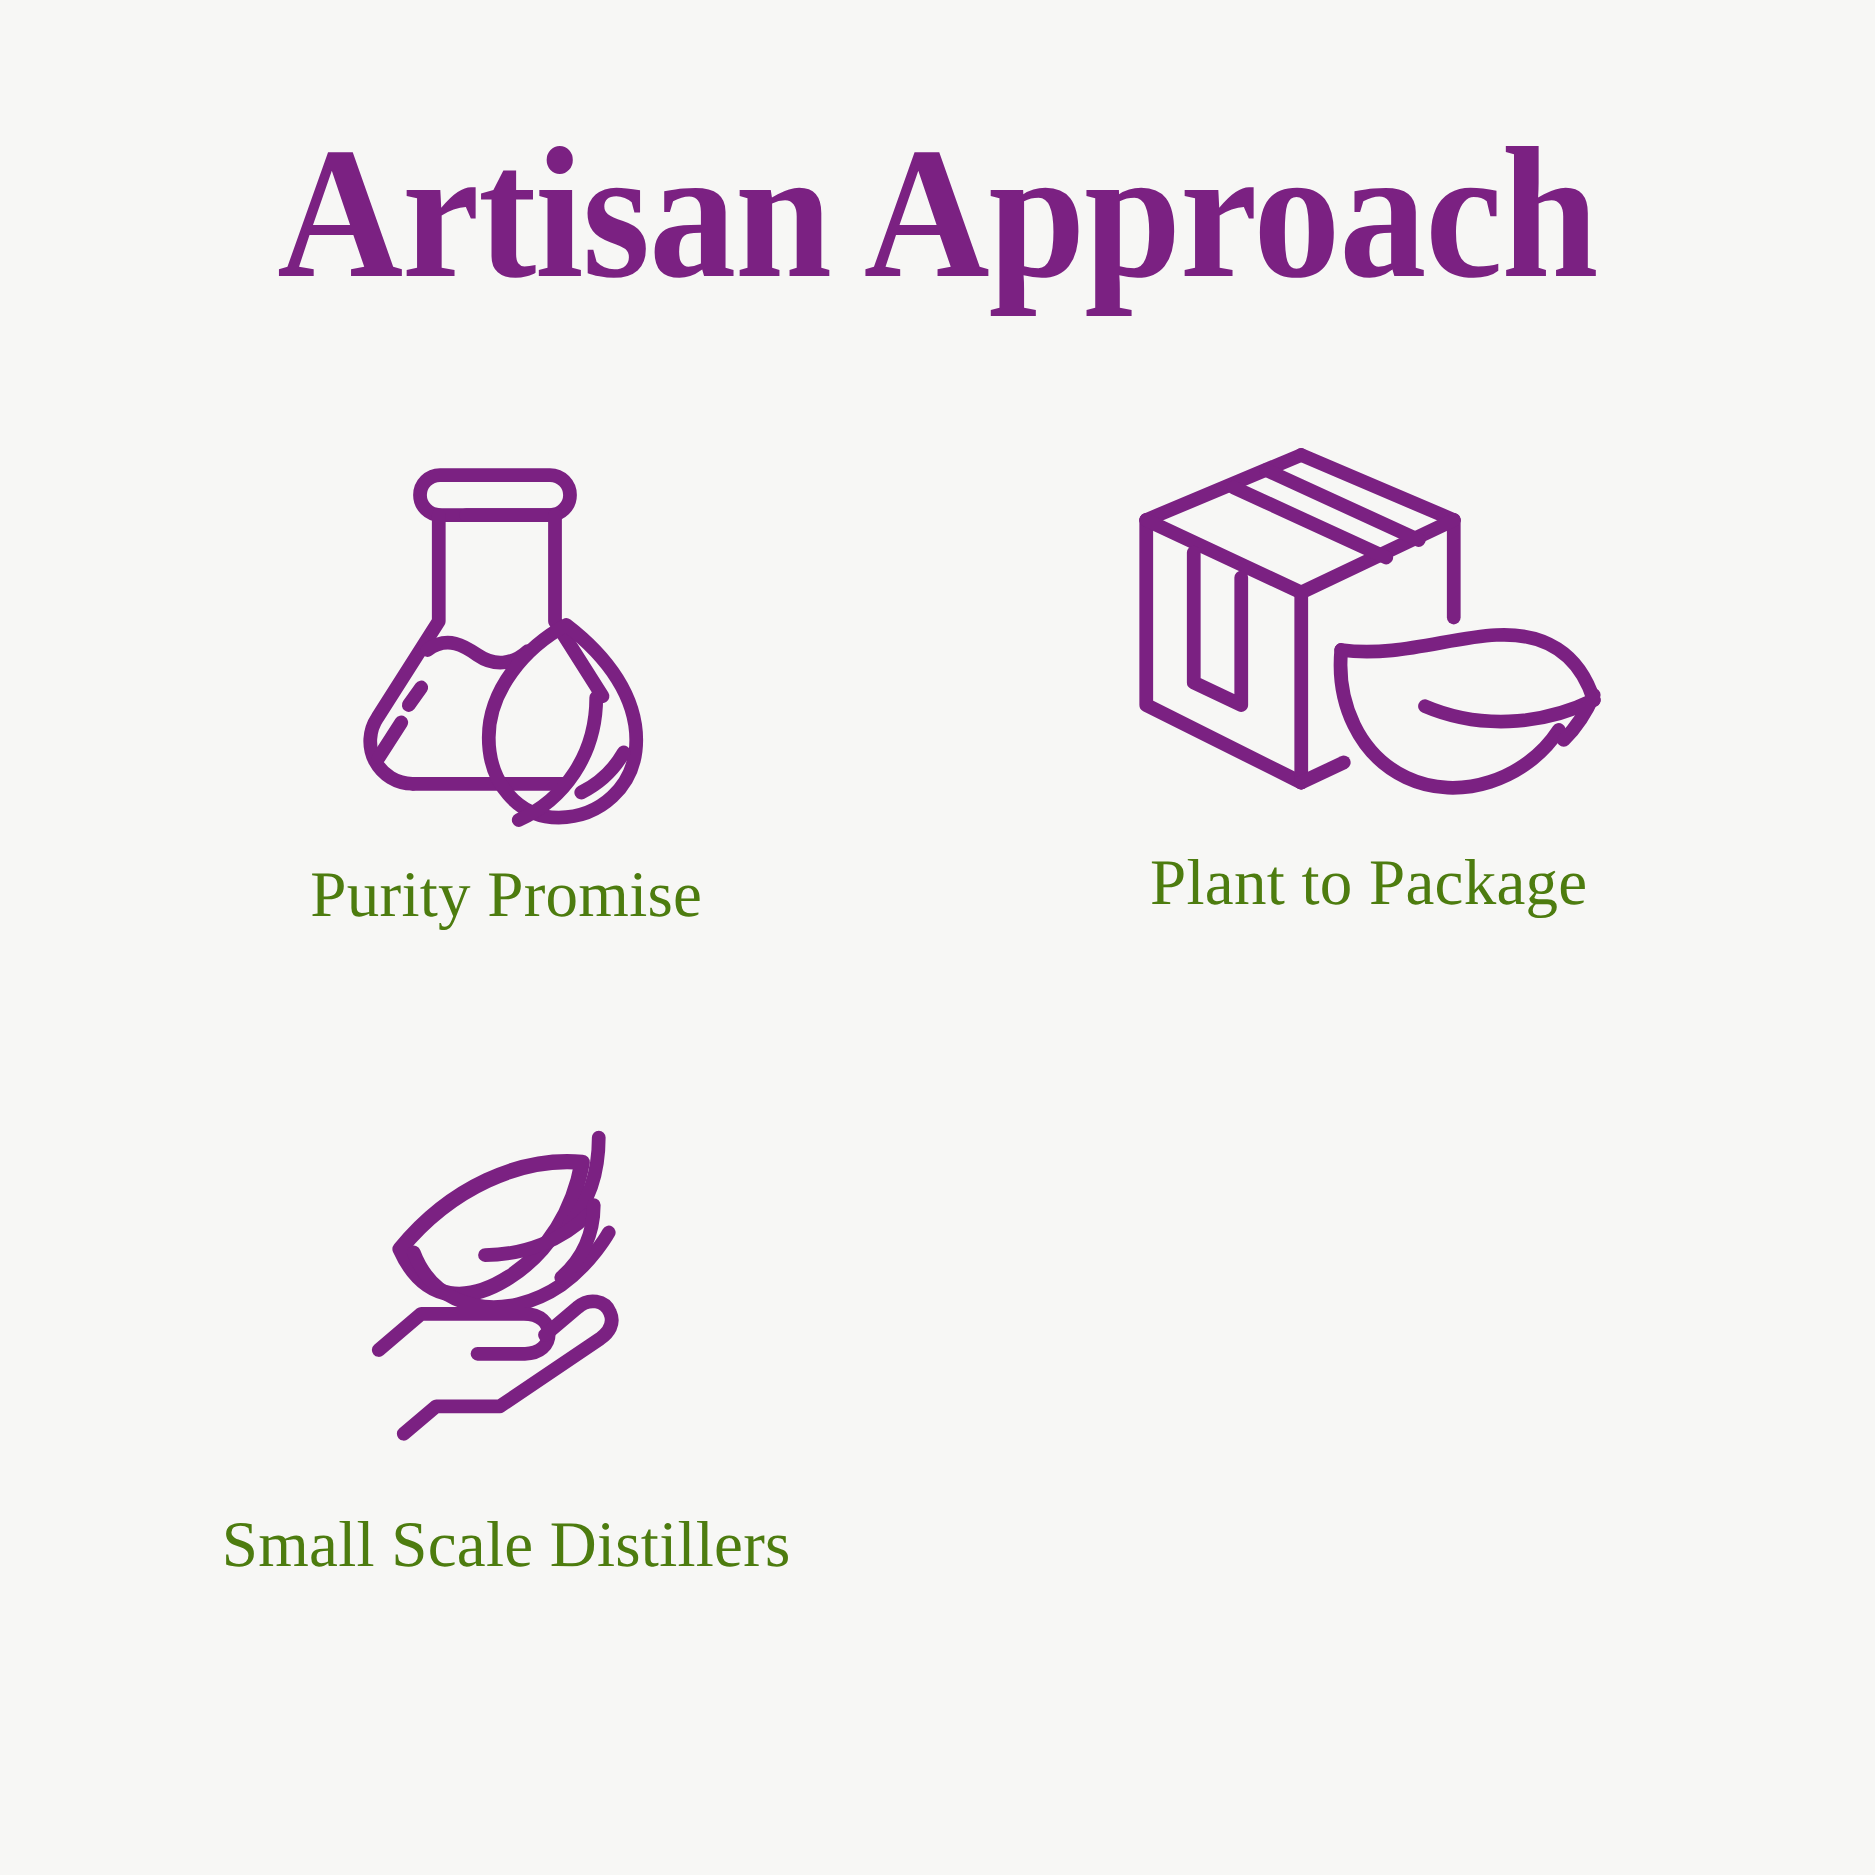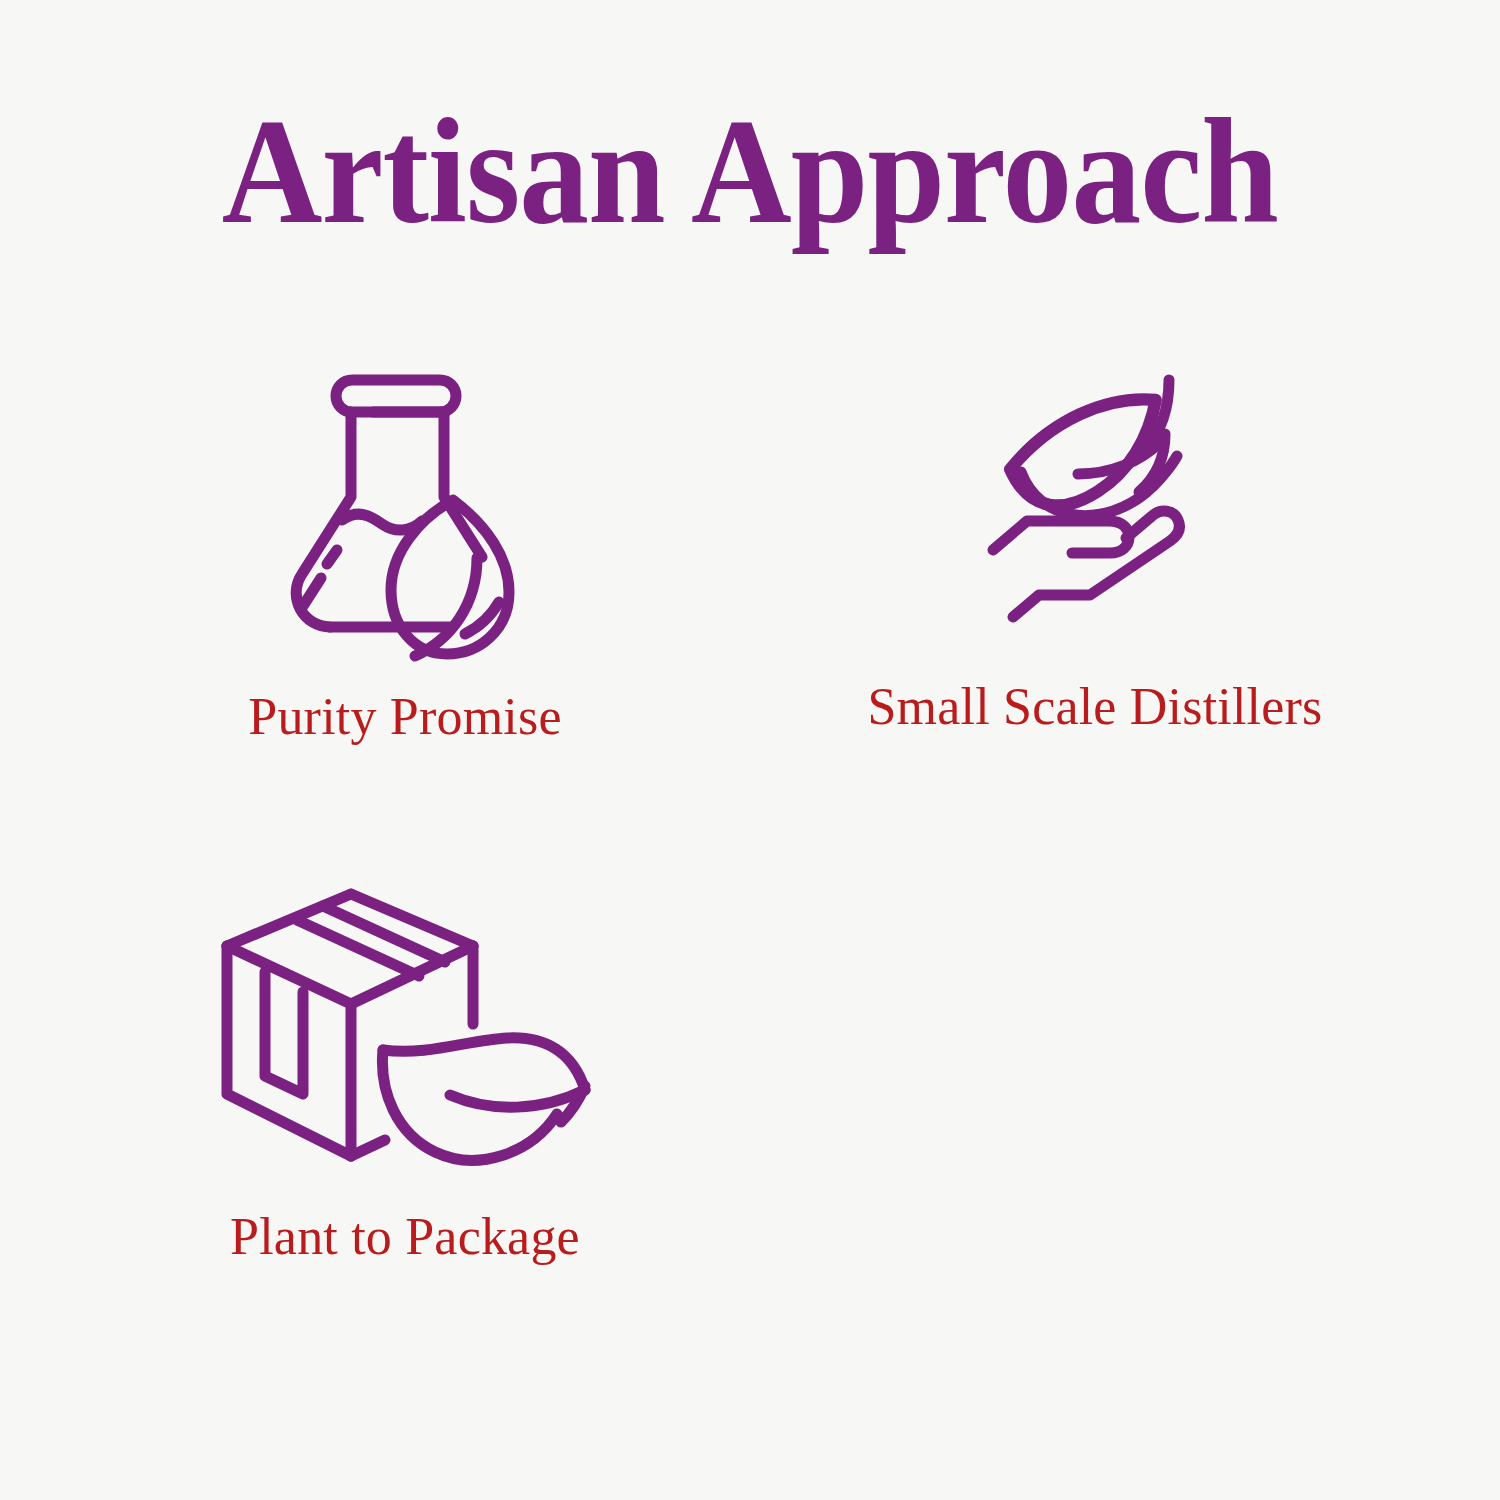--- a/index.html
+++ b/index.html
@@ -68,21 +68,21 @@
     align-items: center;
     justify-content: center;
   }
   .icon-box svg {
     display: block;
     overflow: visible;
   }
   .feat-label {
     margin-top: 36px;
     text-align: center;
-    color: #b91c1c;
+    color: #4d7c0f;
     font-family: "Liberation Serif", "DejaVu Serif", serif;
     font-weight: 400;
     font-size: 52px;
     line-height: 1.18;
     white-space: pre-line;
     letter-spacing: 0.2px;
   }
   .cell.row2 .icon-box { height: 290px; }
   .cell.row2 .feat-label { margin-top: 36px; }
 </style>
@@ -121,38 +121,20 @@
           <path d="M197 200 c0 46 -26 82 -62 98"></path>
           <path d="M185 276 c14 -7 26 -18 34 -32"></path>
         </svg>
       </div>
       <div class="feat-label">Purity Promise</div>
     </div>
 
 
     <div class="cell row2">
       <div class="icon-box">
-        <svg width="228" height="262" viewBox="0 0 228 262" fill="none" stroke="#7b2182" stroke-width="11" stroke-linecap="round" stroke-linejoin="round">
-
-          <path d="M32 100 c36 -44 86 -66 130 -62 c-6 34 -24 64 -52 82 c-28 18 -60 20 -78 -20 z" transform="translate(0,0) scale(1.12) translate(-6,-6)"></path>
-          <path d="M40 108 c18 48 74 56 118 26 c24 -17 38 -42 38 -42"></path>
-          <path d="M188 16 c0 28 -8 52 -24 70"></path>
-
-          <path d="M97 110 c32 0 62 -12 82 -32"></path>
-          <path d="M184 70 c0 24 -10 44 -26 58"></path>
-
-          <path d="M12 186 l34 -29 h82 c14 0 20 8 20 16 c0 9 -7 16 -19 16 h-38"></path>
-          <path d="M145 174 l26 -22 c9 -8 22 -6 26 4 c4 9 -1 16 -8 21 l-80 54 h-51 l-26 22"></path>
-        </svg>
-      </div>
-      <div class="feat-label">Small Scale Distillers</div>
-    </div>
-
-    <div class="cell row2">
-      <div class="icon-box">
         <svg width="400" height="278" viewBox="0 0 400 278" fill="none" stroke="#7b2182" stroke-width="11" stroke-linecap="round" stroke-linejoin="round">
 
           <path d="M22 60 v148 l124 62"></path>
 
           <path d="M22 60 L146 8"></path>
 
           <path d="M146 8 L268 60"></path>
 
           <path d="M268 60 v78"></path>
 
@@ -169,14 +151,32 @@
 
           <path d="M178 164 c44 6 86 -10 124 -12 c38 -2 66 14 78 52"></path>
           <path d="M178 164 c-4 42 14 84 52 102 c42 20 96 2 122 -38"></path>
           <path d="M245 209 c42 18 92 16 135 -5"></path>
           <path d="M356 236 c10 -10 18 -22 24 -36"></path>
         </svg>
       </div>
       <div class="feat-label">Plant to Package</div>
     </div>
 
+    <div class="cell row2">
+      <div class="icon-box">
+        <svg width="228" height="262" viewBox="0 0 228 262" fill="none" stroke="#7b2182" stroke-width="11" stroke-linecap="round" stroke-linejoin="round">
+
+          <path d="M32 100 c36 -44 86 -66 130 -62 c-6 34 -24 64 -52 82 c-28 18 -60 20 -78 -20 z" transform="translate(0,0) scale(1.12) translate(-6,-6)"></path>
+          <path d="M40 108 c18 48 74 56 118 26 c24 -17 38 -42 38 -42"></path>
+          <path d="M188 16 c0 28 -8 52 -24 70"></path>
+
+          <path d="M97 110 c32 0 62 -12 82 -32"></path>
+          <path d="M184 70 c0 24 -10 44 -26 58"></path>
+
+          <path d="M12 186 l34 -29 h82 c14 0 20 8 20 16 c0 9 -7 16 -19 16 h-38"></path>
+          <path d="M145 174 l26 -22 c9 -8 22 -6 26 4 c4 9 -1 16 -8 21 l-80 54 h-51 l-26 22"></path>
+        </svg>
+      </div>
+      <div class="feat-label">Small Scale Distillers</div>
+    </div>
+
   </div>
 </div>
 
 </body></html>

